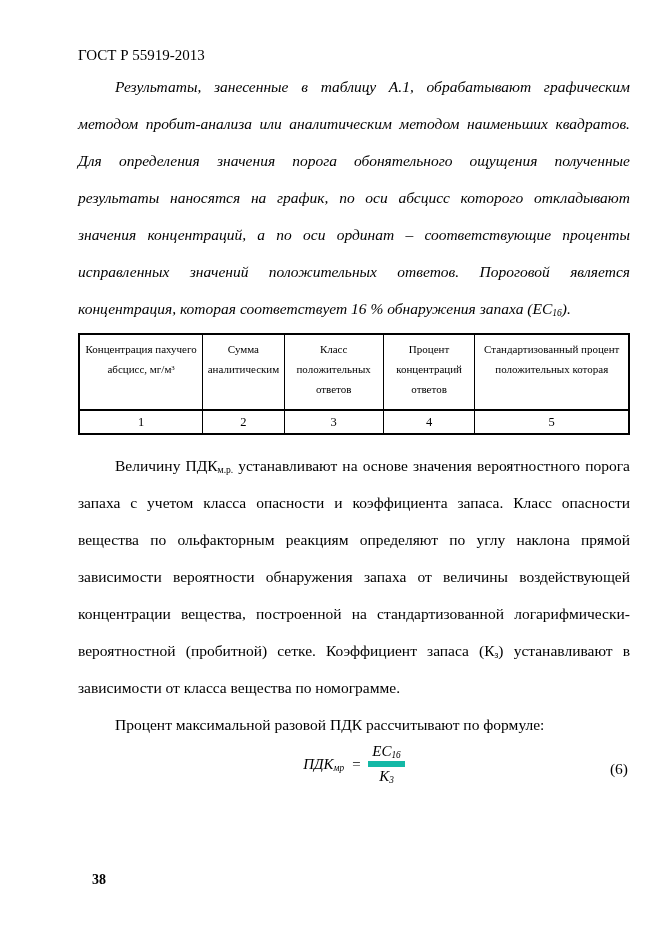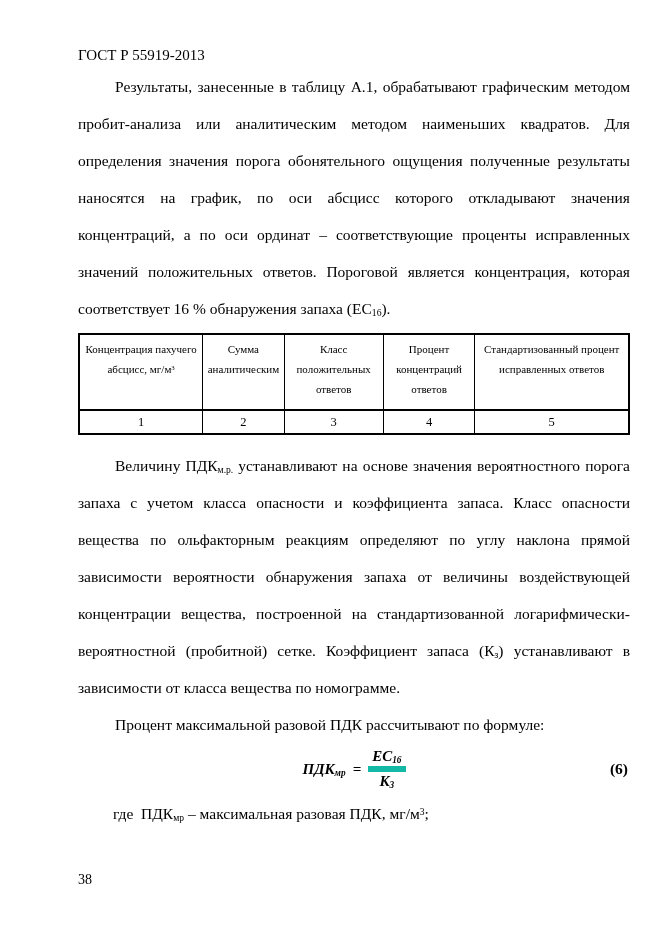--- a/index.html
+++ b/index.html
@@ -28,20 +28,21 @@
   }
   .para {
     margin: 0;
     font-size: 15.5px;
     line-height: 37px;
     text-align: justify;
     text-indent: 37px;
   }
   .para.first {
     margin-top: 4px;
+    font-style: italic;
   }
   .para.after-table {
     margin-top: 12px;
   }
   sub.sb {
     font-size: 0.62em;
     line-height: 0;
     vertical-align: -0.25em;
   }
   sup.sp {
@@ -77,23 +78,22 @@
   }
   table.a1 td {
     font-size: 12.5px;
     line-height: 22px;
     padding: 0 2px;
   }
   .formula-row {
     position: relative;
     height: 52px;
     display: flex;
-    align-items: center;
+    align-items: flex-start;
     justify-content: center;
-    font-weight: bold;
   }
   .formula {
     display: inline-flex;
     align-items: center;
     gap: 7px;
     font-style: italic;
     font-size: 15px;
   }
   .frac {
     display: inline-block;
@@ -118,23 +118,24 @@
   }
   .where-line {
     margin: 0;
     font-size: 15.5px;
     line-height: 37px;
     text-indent: 35px;
     white-space: pre-wrap;
   }
   .page-number {
     position: absolute;
-    left: 78px;
+    left: 92px;
     top: 872px;
     font-size: 14px;
+    font-weight: bold;
   }
 </style>
 </head>
 <body>
 
 <div class="page">
 
   <div class="gost-code">ГОСТ Р 55919-2013</div>
 
   <p class="para first"><span>Результаты, занесенные в таблицу А.1, обрабатывают графическим методом пробит-анализа или аналитическим методом наименьших квадратов. Для определения значения порога обонятельного ощущения полученные результаты наносятся на график, по оси абсцисс которого откладывают значения концентраций, а по оси ординат – соответствующие проценты исправленных значений положительных ответов. Пороговой является концентрация, которая соответствует 16 % обнаружения запаха (ЕС</span><sub class="sb">16</sub><span>).</span></p>
@@ -147,21 +148,21 @@
       <col style="width:18%">
       <col style="width:16.7%">
       <col style="width:28%">
     </colgroup>
     <thead>
       <tr>
         <th><span>Концентрация пахучего абсцисс, мг/м</span><sup class="sp">3</sup></th>
         <th>Сумма аналитическим</th>
         <th>Класс положительных ответов</th>
         <th>Процент концентраций ответов</th>
-        <th>Стандартизованный процент исправленных ответов</th>
+        <th>Стандартизованный процент положительных которая</th>
       </tr>
     </thead>
     <tbody>
       <tr>
         <td>1</td>
         <td>2</td>
         <td>3</td>
         <td>4</td>
         <td>5</td>
       </tr>
@@ -177,17 +178,16 @@
       <span class="f-lhs"><span>ПДК</span><sub class="sb">мр</sub></span>
       <span class="f-eq">=</span>
       <span class="frac">
         <span class="num"><span>ЕС</span><sub class="sb">16</sub></span>
         <span class="den"><span>К</span><sub class="sb">3</sub></span>
       </span>
     </span>
     <span class="eq-number">(6)</span>
   </div>
 
-  <p class="where-line"><span>где  ПДК</span><sub class="sb">мр</sub><span> – максимальная разовая ПДК, мг/м</span><sup class="sp">3</sup><span>;</span></p>
 
 </div>
 
 <div class="page-number">38</div>
 
 </body></html>

